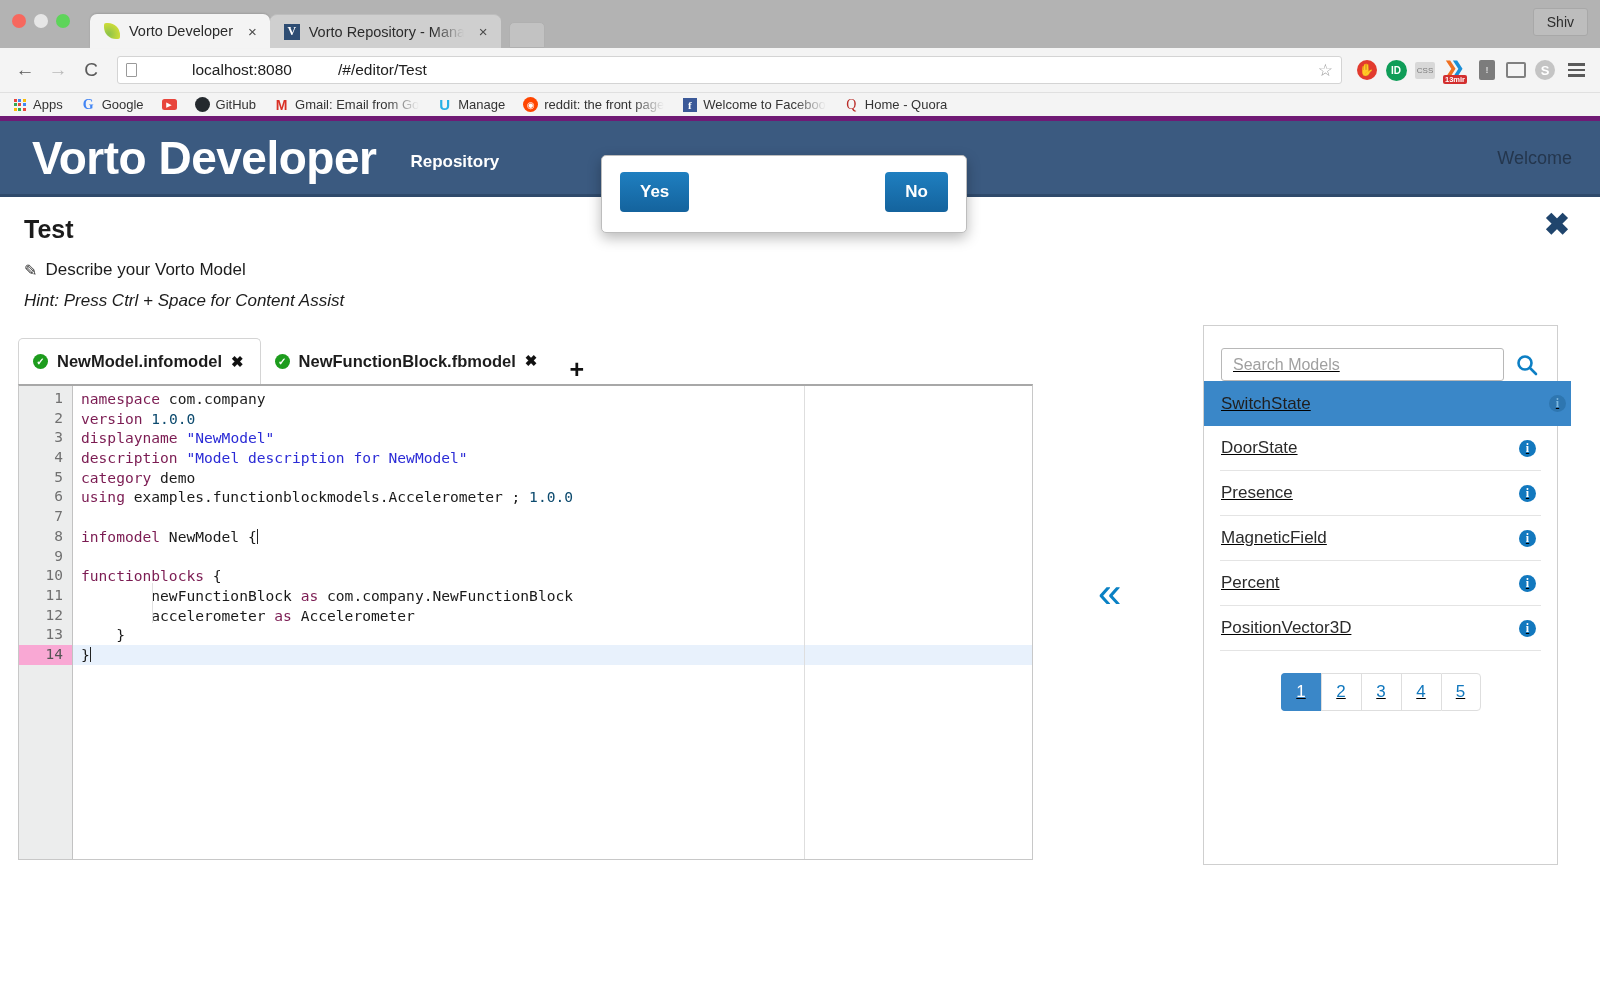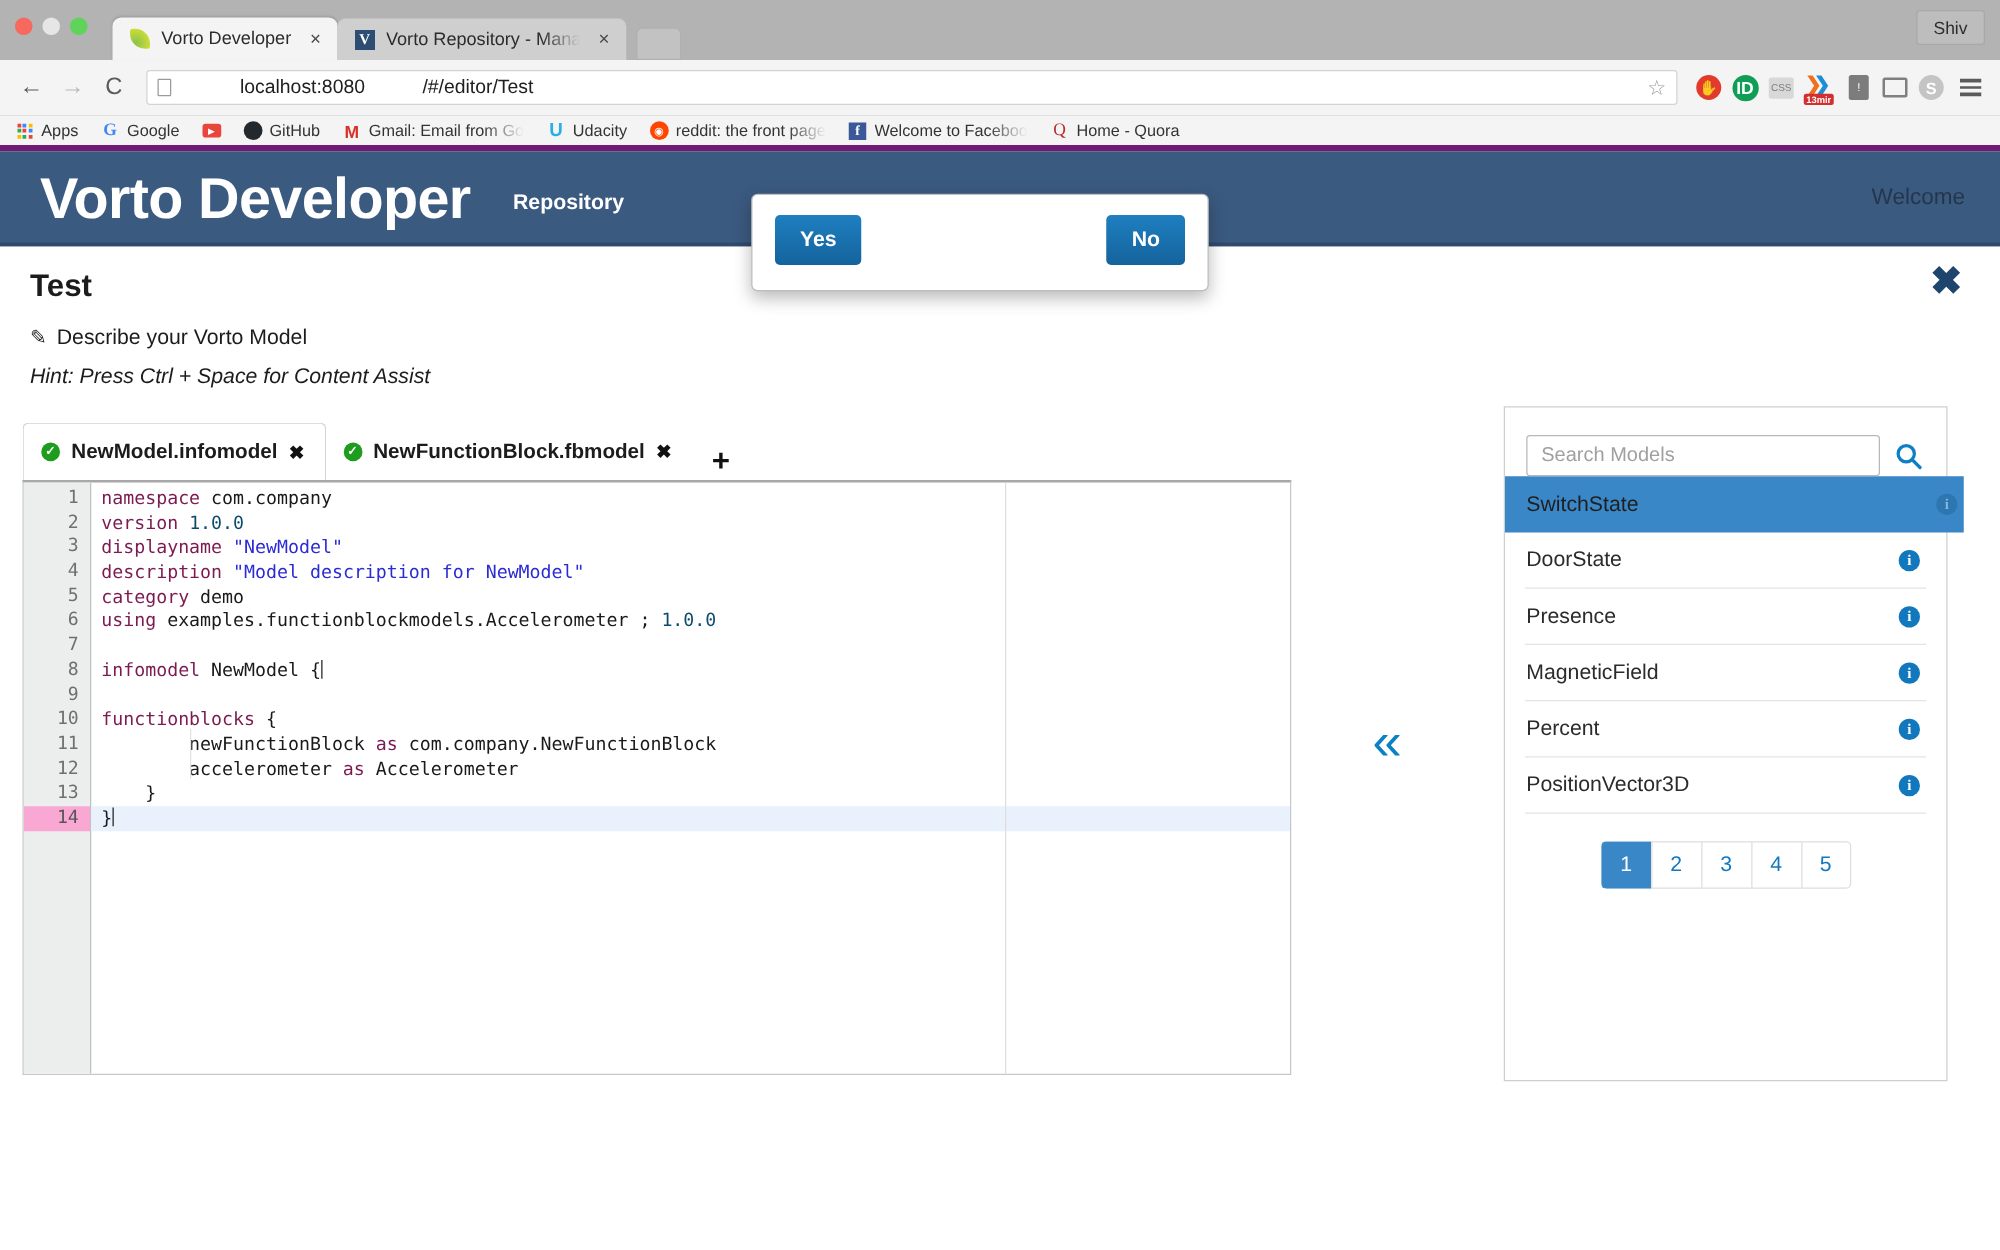--- a/index.html
+++ b/index.html
@@ -137,21 +137,21 @@
     flex: 0 0 11px;
   }
   .url-text { font-size: 15.5px; color: #202020; }
   .star-icon {
     margin-left: auto;
     font-size: 17px; color: #9b9b9b;
   }
   .ext-icons { display: flex; align-items: center; gap: 7px; padding-left: 5px; }
   .ext { width: 22px; height: 22px; display:flex; align-items:center; justify-content:center; position:relative; }
   .ext-stop { width:20px;height:20px;border-radius:50%;background:#e23b2e;display:flex;align-items:center;justify-content:center;color:#fff;font-size:12px; }
-  .ext-green { width:21px;height:21px;border-radius:50%;background:#0f9d58;display:flex;align-items:center;justify-content:center;color:#fff;font-size:14px;font-weight:bold; }
+  .ext-green { width:21px;height:21px;border-radius:50%;background:#0f9d58;display:flex;align-items:center;justify-content:center;color:#fff;font-size:10px;font-weight:bold; }
   .ext-css { width:20px;height:17px;background:#d8d8d8;border-radius:2px;color:#7c7c7c;font-size:8px;font-weight:normal;display:flex;align-items:center;justify-content:center; }
   .ext-13mir { width:26px;height:24px; position:relative; }
   .ext-13mir .arrow1 { position:absolute; left:1px; top:0; color:#f07020; font-size:16px; font-weight:bold; }
   .ext-13mir .arrow2 { position:absolute; left:8px; top:0; color:#1b8fd6; font-size:16px; font-weight:bold; }
   .ext-13mir .lbl { position:absolute; bottom:-2px; left:0; background:#d32f2f; color:#fff; font-size:7.5px; font-weight:bold; padding:0 2px; border-radius:2px; }
   .ext-batt { width:16px;height:20px;background:#7c7c7c;border-radius:2px;color:#fff;font-size:9px;display:flex;align-items:center;justify-content:center; }
   .ext-cast { width:20px;height:16px;border:2px solid #808080;border-radius:2px; }
   .ext-s { width:20px;height:20px;border-radius:50%;background:#c4c4c4;color:#fff;font-size:13px;font-weight:bold;display:flex;align-items:center;justify-content:center; }
   .hamburger { display:flex; flex-direction:column; gap:3px; padding:0 5px; }
   .hamburger span { display:block; width:17px; height:2.5px; background:#5a5a5a; }
@@ -330,20 +330,21 @@
     letter-spacing: -10px;
   }
 
   
   .right-panel {
     position: absolute;
     left: 1203px; top: 325px;
     width: 355px; height: 540px;
     border: 1px solid #cfcfcf;
     background: #fff;
+    text-decoration: underline;
   }
   .search-row { display: flex; align-items: center; padding: 22px 17px 0 17px; gap: 10px; }
   .search-input {
     flex: 1;
     height: 33px;
     border: 1px solid #b8b8b8;
     border-radius: 3px;
     font-size: 16px;
     padding: 0 11px;
     color: #333;
@@ -553,21 +554,21 @@
             <span class="ico-gh"></span>
           </span>
         <span>GitHub</span>
       </div>
       <div class="bm">
         <span class="bm-ico ico-gm">M</span>
         <span class="bm-label-fade">Gmail: Email from Go</span>
       </div>
       <div class="bm">
         <span class="bm-ico ico-ud">U</span>
-        <span>Udacity</span>
+        <span>Manage</span>
       </div>
       <div class="bm">
         <span class="bm-ico">
             <span class="ico-rd">◉</span>
           </span>
         <span class="bm-label-fade">reddit: the front page</span>
       </div>
       <div class="bm">
         <span class="bm-ico">
             <span class="ico-fb">f</span>

